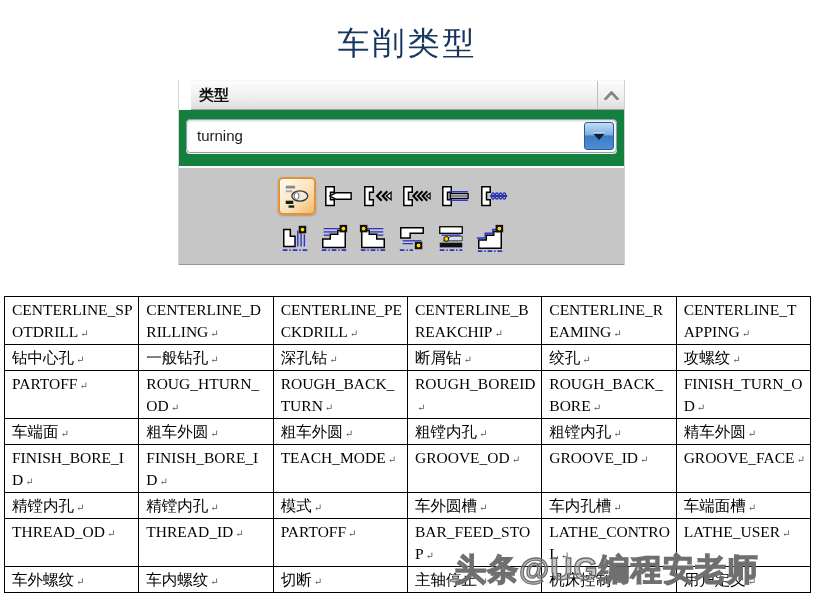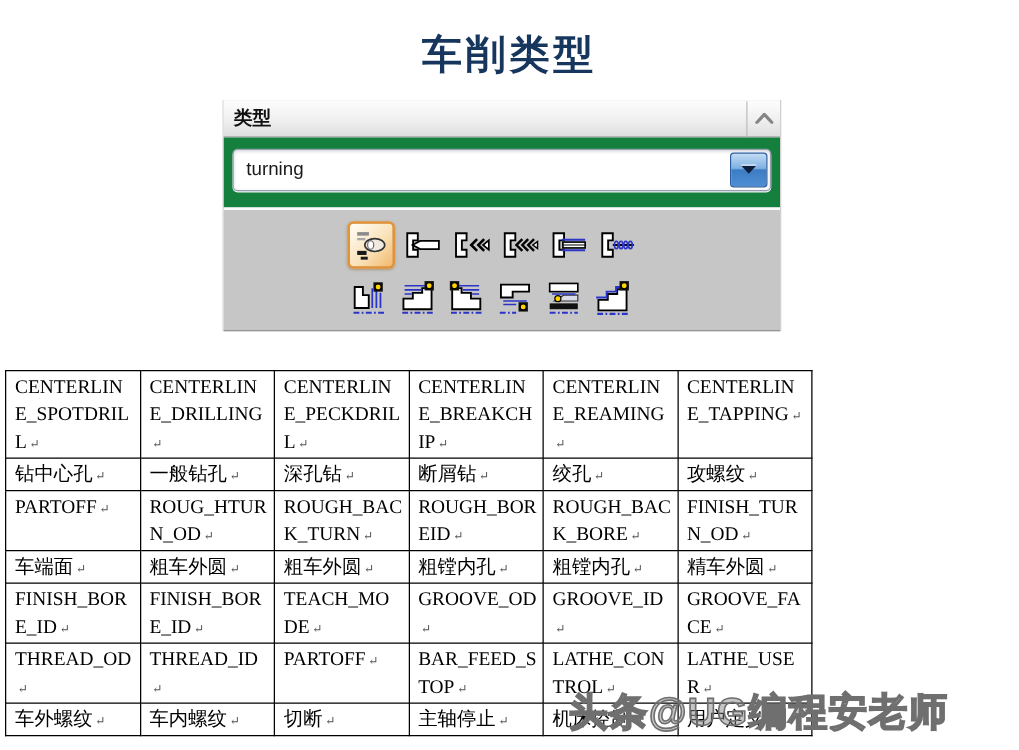--- a/index.html
+++ b/index.html
@@ -2,28 +2,28 @@
 <html style="--title-color: #17365d; --accent-orange: #e39235; --panel-gray: #c6c6c6;"><head>
 <meta charset="utf-8">
 <style>
   html,body{margin:0;padding:0;background:#fff;}
   .stage{position:relative;width:815px;height:600px;background:#ffffff;overflow:hidden;
          font-family:"Liberation Sans","DejaVu Sans",sans-serif;}
 
   
   .page-title{position:absolute;left:0;top:22px;width:100%;text-align:center;
     font-family:"Liberation Serif","DejaVu Serif",serif;
-    font-size:32px;font-weight:700;letter-spacing:3px;color:var(--title-color,#17365d);}
+    font-size:32px;font-weight:400;letter-spacing:3px;color:var(--title-color,#17365d);}
 
   
   .dialog{position:absolute;left:178px;top:80px;width:447px;
     border-left:1px solid #d6d6d6;border-right:1px solid #cfcfcf;box-sizing:border-box;}
   .section-bar{height:28px;display:flex;align-items:stretch;
     background:linear-gradient(#fdfdfd,#efefef 55%,#dedede);
-    border-top:1px solid #f6f6f6;border-bottom:1px solid #9f9f9f;}
+    border-top:1px solid #f6f6f6;border-bottom:1px solid #9f9f9f;margin-left:12px;}
   .section-label{flex:1;font-size:15px;font-weight:bold;color:#101010;line-height:27px;padding-left:8px;}
   .collapse-cell{width:26px;display:flex;align-items:center;justify-content:center;
     border-left:1px solid #bdbdbd;cursor:pointer;}
 
   .combo-zone{background:#15803d;padding:9px 7px 13px 7px;}
   .combo{position:relative;height:32px;background:#fff;border:1px solid #8fa0b0;border-radius:4px;
     box-shadow:inset 0 1px 3px rgba(0,0,0,.18), 0 1px 0 #f0f0f0;}
   .combo-value{display:block;line-height:32px;padding-left:10px;font-size:15px;color:#1a1a1a;}
   .combo-btn{position:absolute;right:2px;top:2px;bottom:2px;width:28px;border:1px solid #2a5d9e;border-radius:3px;
     background:linear-gradient(#c3dcf4,#7fb0e2 45%,#3c7cc4 50%,#4f8ed2);
@@ -34,21 +34,21 @@
     box-sizing:border-box;padding:7px 0 0 99px;}
   .icon-row{display:flex;align-items:center;height:42px;gap:5px;}
   .ibtn{width:34px;height:34px;padding:1px;margin:0;border:none;background:transparent;
     display:flex;align-items:center;justify-content:center;cursor:pointer;}
   .ibtn.selected{width:38px;height:38px;border:2px solid var(--accent-orange,#e39235);border-radius:5px;
     background:linear-gradient(135deg,#fffdf7,#fae3bb 55%,#f2b96b);
     box-shadow:0 1px 2px rgba(120,70,0,.35);}
   .ibtn svg{display:block;}
 
   
-  .op-table-wrap{position:absolute;left:4px;top:296px;width:646px;}
+  .op-table-wrap{position:absolute;left:4px;top:296px;width:807px;}
   table.op-table{border-collapse:collapse;table-layout:fixed;width:100%;}
   table.op-table td{border:1.5px solid #000;vertical-align:top;padding:2px 4px 1px 7px;
     font-family:"Liberation Serif","DejaVu Serif",serif;font-size:15.5px;line-height:1.42;
     color:#000;word-break:break-all;overflow:hidden;}
   tr.row-en td{height:44px;}
   tr.row-cn td{height:22px;}
   .eol{font-size:10px;color:#555;margin-left:2px;vertical-align:baseline;}
 
   
   .watermark{position:absolute;left:455px;top:549px;z-index:5;white-space:nowrap;
@@ -269,20 +269,28 @@
             <td><span>精车外圆</span><span class="eol">↵</span></td>
           </tr>
           <tr class="row-en">
             <td><span>FINISH_BORE_ID</span><span class="eol">↵</span></td>
             <td><span>FINISH_BORE_ID</span><span class="eol">↵</span></td>
             <td><span>TEACH_MODE</span><span class="eol">↵</span></td>
             <td><span>GROOVE_OD</span><span class="eol">↵</span></td>
             <td><span>GROOVE_ID</span><span class="eol">↵</span></td>
             <td><span>GROOVE_FACE</span><span class="eol">↵</span></td>
           </tr>
+          <tr class="row-cn">
+            <td><span>精镗内孔</span><span class="eol">↵</span></td>
+            <td><span>精镗内孔</span><span class="eol">↵</span></td>
+            <td><span>模式</span><span class="eol">↵</span></td>
+            <td><span>车外圆槽</span><span class="eol">↵</span></td>
+            <td><span>车内孔槽</span><span class="eol">↵</span></td>
+            <td><span>车端面槽</span><span class="eol">↵</span></td>
+          </tr>
           <tr class="row-en">
             <td><span>THREAD_OD</span><span class="eol">↵</span></td>
             <td><span>THREAD_ID</span><span class="eol">↵</span></td>
             <td><span>PARTOFF</span><span class="eol">↵</span></td>
             <td><span>BAR_FEED_STOP</span><span class="eol">↵</span></td>
             <td><span>LATHE_CONTROL</span><span class="eol">↵</span></td>
             <td><span>LATHE_USER</span><span class="eol">↵</span></td>
           </tr>
           <tr class="row-cn">
             <td><span>车外螺纹</span><span class="eol">↵</span></td>

